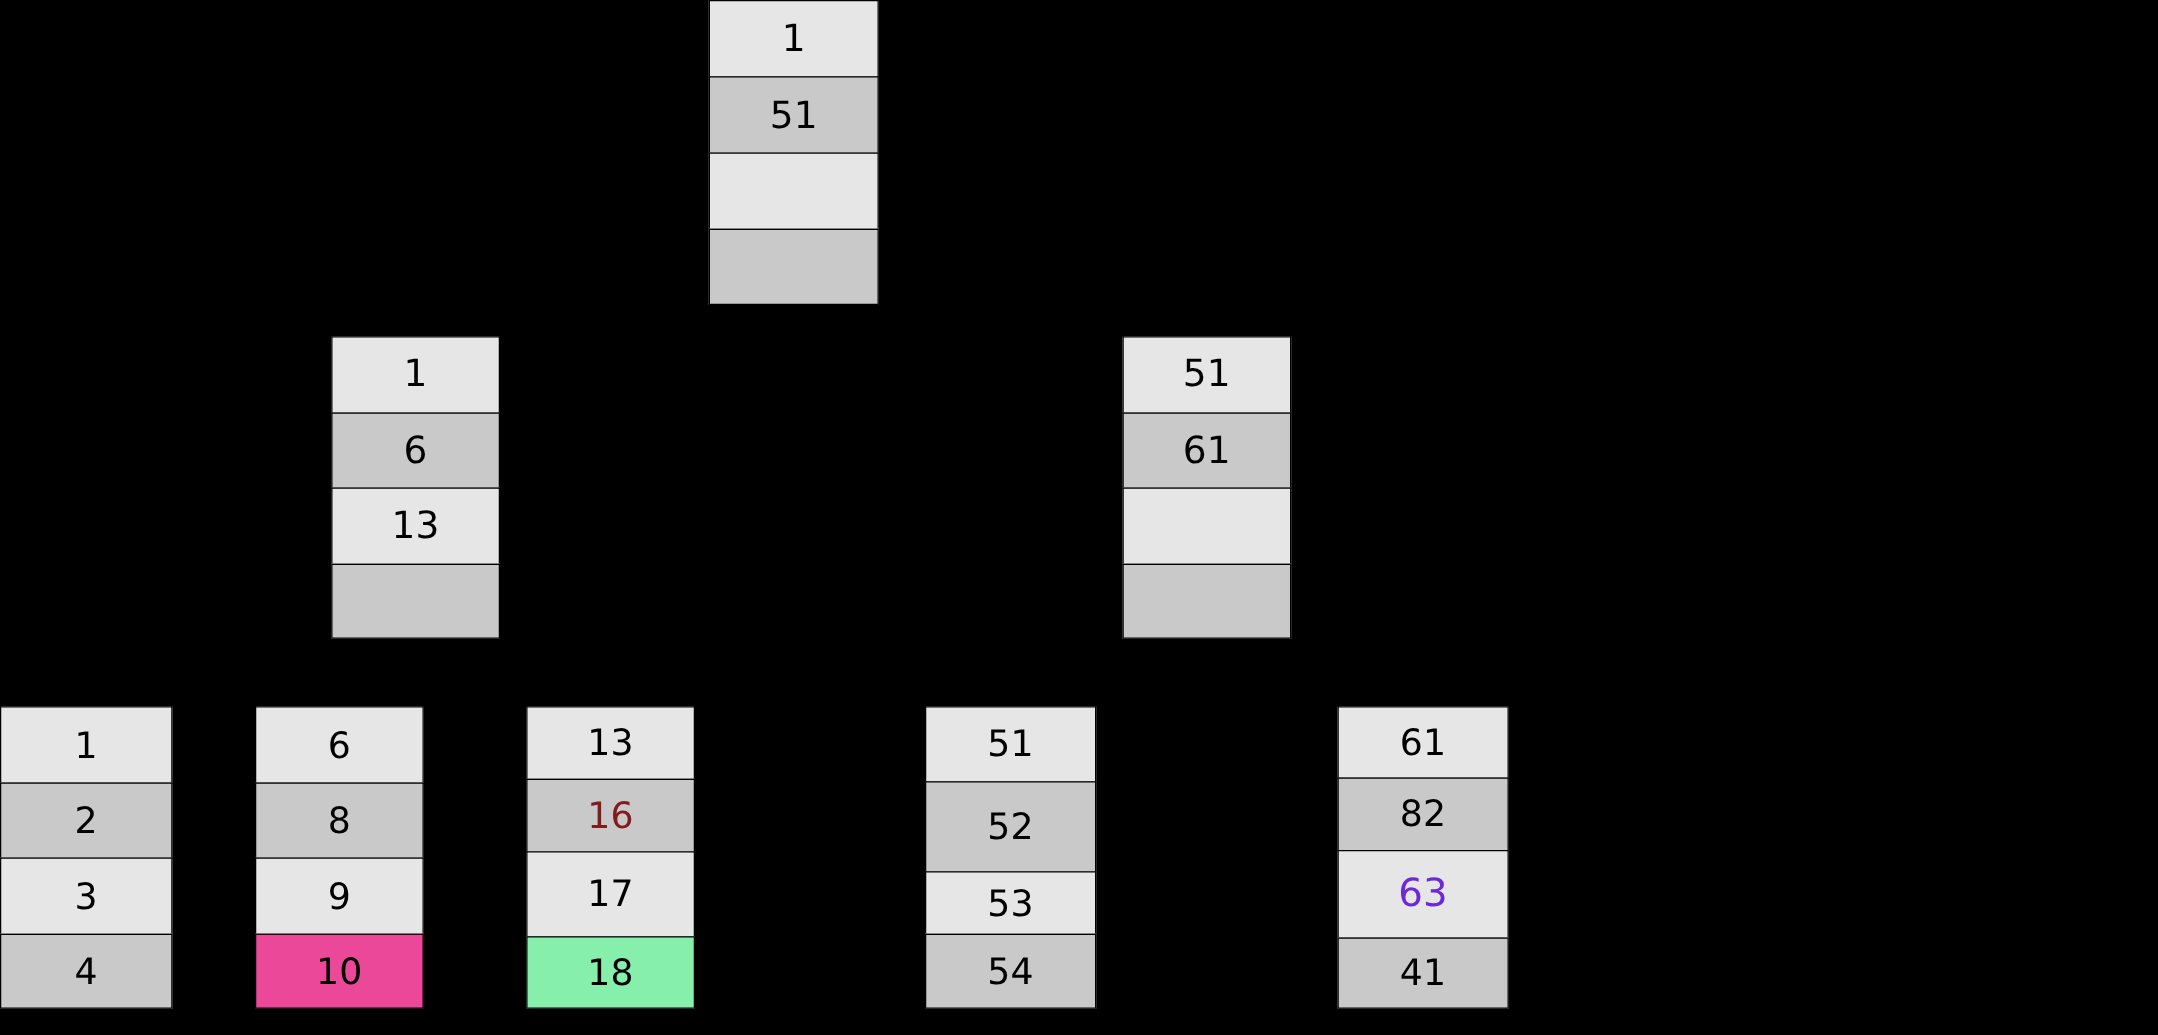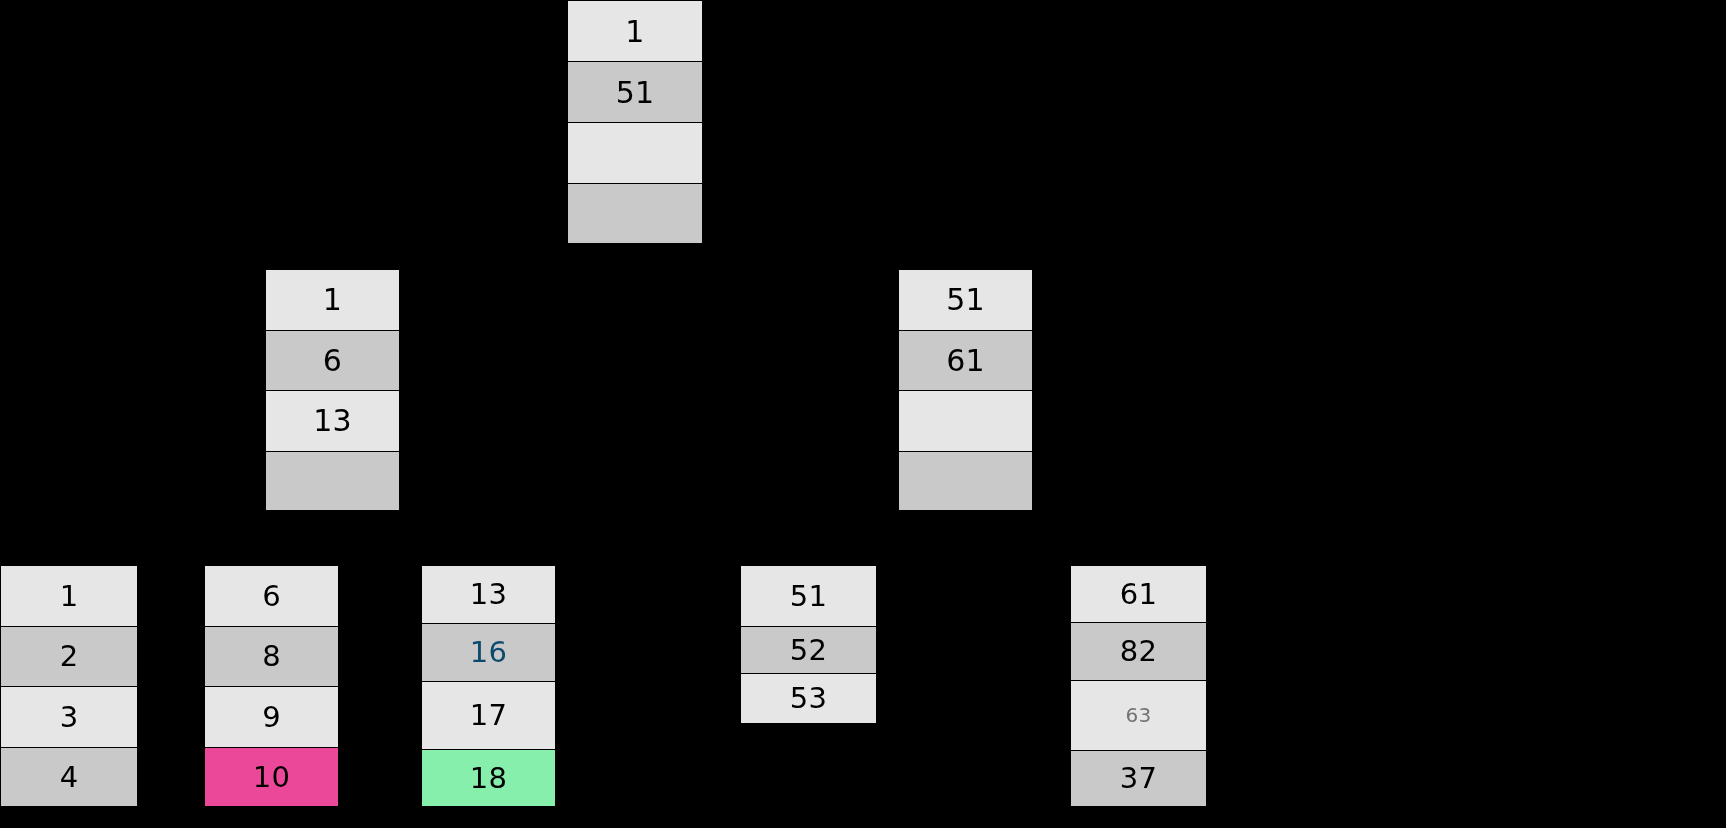--- a/index.html
+++ b/index.html
@@ -70,28 +70,29 @@
       <div class="cell dark" style="height: 60.5px; font-size: 29px; background: rgb(201, 201, 201); color: rgb(0, 0, 0); border-color: rgb(0, 0, 0);">4</div>
     </div>
     <div class="node" style="left: 204px; top: 565px; width: 135px; height: 242px;">
       <div class="cell light" style="height: 60.5px; font-size: 29px; background: rgb(230, 230, 230); color: rgb(0, 0, 0); border-color: rgb(0, 0, 0);">6</div>
       <div class="cell dark" style="height: 60.5px; font-size: 29px; background: rgb(201, 201, 201); color: rgb(0, 0, 0); border-color: rgb(0, 0, 0);">8</div>
       <div class="cell light" style="height: 60.5px; font-size: 29px; background: rgb(230, 230, 230); color: rgb(0, 0, 0); border-color: rgb(0, 0, 0);">9</div>
       <div class="cell dark" style="height: 60.5px; font-size: 29px; background: #ec4899; color: rgb(0, 0, 0); border-color: rgb(0, 0, 0);">10</div>
     </div>
     <div class="node" style="left: 421px; top: 565px; width: 135px; height: 242px;">
       <div class="cell light" style="height: 60.5px; font-size: 29px; background: rgb(230, 230, 230); color: rgb(0, 0, 0); border-color: rgb(0, 0, 0);">13</div>
-      <div class="cell dark" style="height: 60.5px; font-size: 29px; background: rgb(201, 201, 201); color: #0c4a6e; border-color: rgb(0, 0, 0);">16</div>
+      <div class="cell dark" style="height: 60.5px; font-size: 29px; background: rgb(201, 201, 201); color: #7f1d1d; border-color: rgb(0, 0, 0);">16</div>
       <div class="cell light" style="height: 71px; font-size: 29px; background: rgb(230, 230, 230); color: rgb(0, 0, 0); border-color: rgb(0, 0, 0);">17</div>
       <div class="cell dark" style="height: 60.5px; font-size: 29px; background: #86efac; color: rgb(0, 0, 0); border-color: rgb(0, 0, 0);">18</div>
     </div>
     <div class="node" style="left: 740px; top: 565px; width: 137px; height: 242px;">
       <div class="cell light" style="height: 60.5px; font-size: 29px; background: rgb(230, 230, 230); color: rgb(0, 0, 0); border-color: rgb(0, 0, 0);">51</div>
-      <div class="cell dark" style="height: 47px; font-size: 29px; background: rgb(201, 201, 201); color: rgb(0, 0, 0); border-color: rgb(0, 0, 0);">52</div>
+      <div class="cell dark" style="height: 73px; font-size: 29px; background: rgb(201, 201, 201); color: rgb(0, 0, 0); border-color: rgb(0, 0, 0);">52</div>
       <div class="cell light" style="height: 51px; font-size: 29px; background: rgb(230, 230, 230); color: rgb(0, 0, 0); border-color: rgb(0, 0, 0);">53</div>
+      <div class="cell dark" style="height: 60.5px; font-size: 29px; background: rgb(201, 201, 201); color: rgb(0, 0, 0); border-color: rgb(0, 0, 0);">54</div>
     </div>
     <div class="node" style="left: 1070px; top: 565px; width: 137px; height: 242px;">
       <div class="cell light" style="height: 60.5px; font-size: 29px; background: rgb(230, 230, 230); color: rgb(0, 0, 0); border-color: rgb(0, 0, 0);">61</div>
       <div class="cell dark" style="height: 60.5px; font-size: 29px; background: rgb(201, 201, 201); color: rgb(0, 0, 0); border-color: rgb(0, 0, 0);">82</div>
-      <div class="cell light" style="height: 74px; font-size: 20px; background: rgb(230, 230, 230); color: #737373; border-color: rgb(0, 0, 0);">63</div>
-      <div class="cell dark" style="height: 60.5px; font-size: 29px; background: rgb(201, 201, 201); color: rgb(0, 0, 0); border-color: rgb(0, 0, 0);">37</div>
+      <div class="cell light" style="height: 74px; font-size: 31px; background: rgb(230, 230, 230); color: #6d28d9; border-color: rgb(0, 0, 0);">63</div>
+      <div class="cell dark" style="height: 60.5px; font-size: 29px; background: rgb(201, 201, 201); color: rgb(0, 0, 0); border-color: rgb(0, 0, 0);">41</div>
     </div>
   </div>
 
 </body></html>

